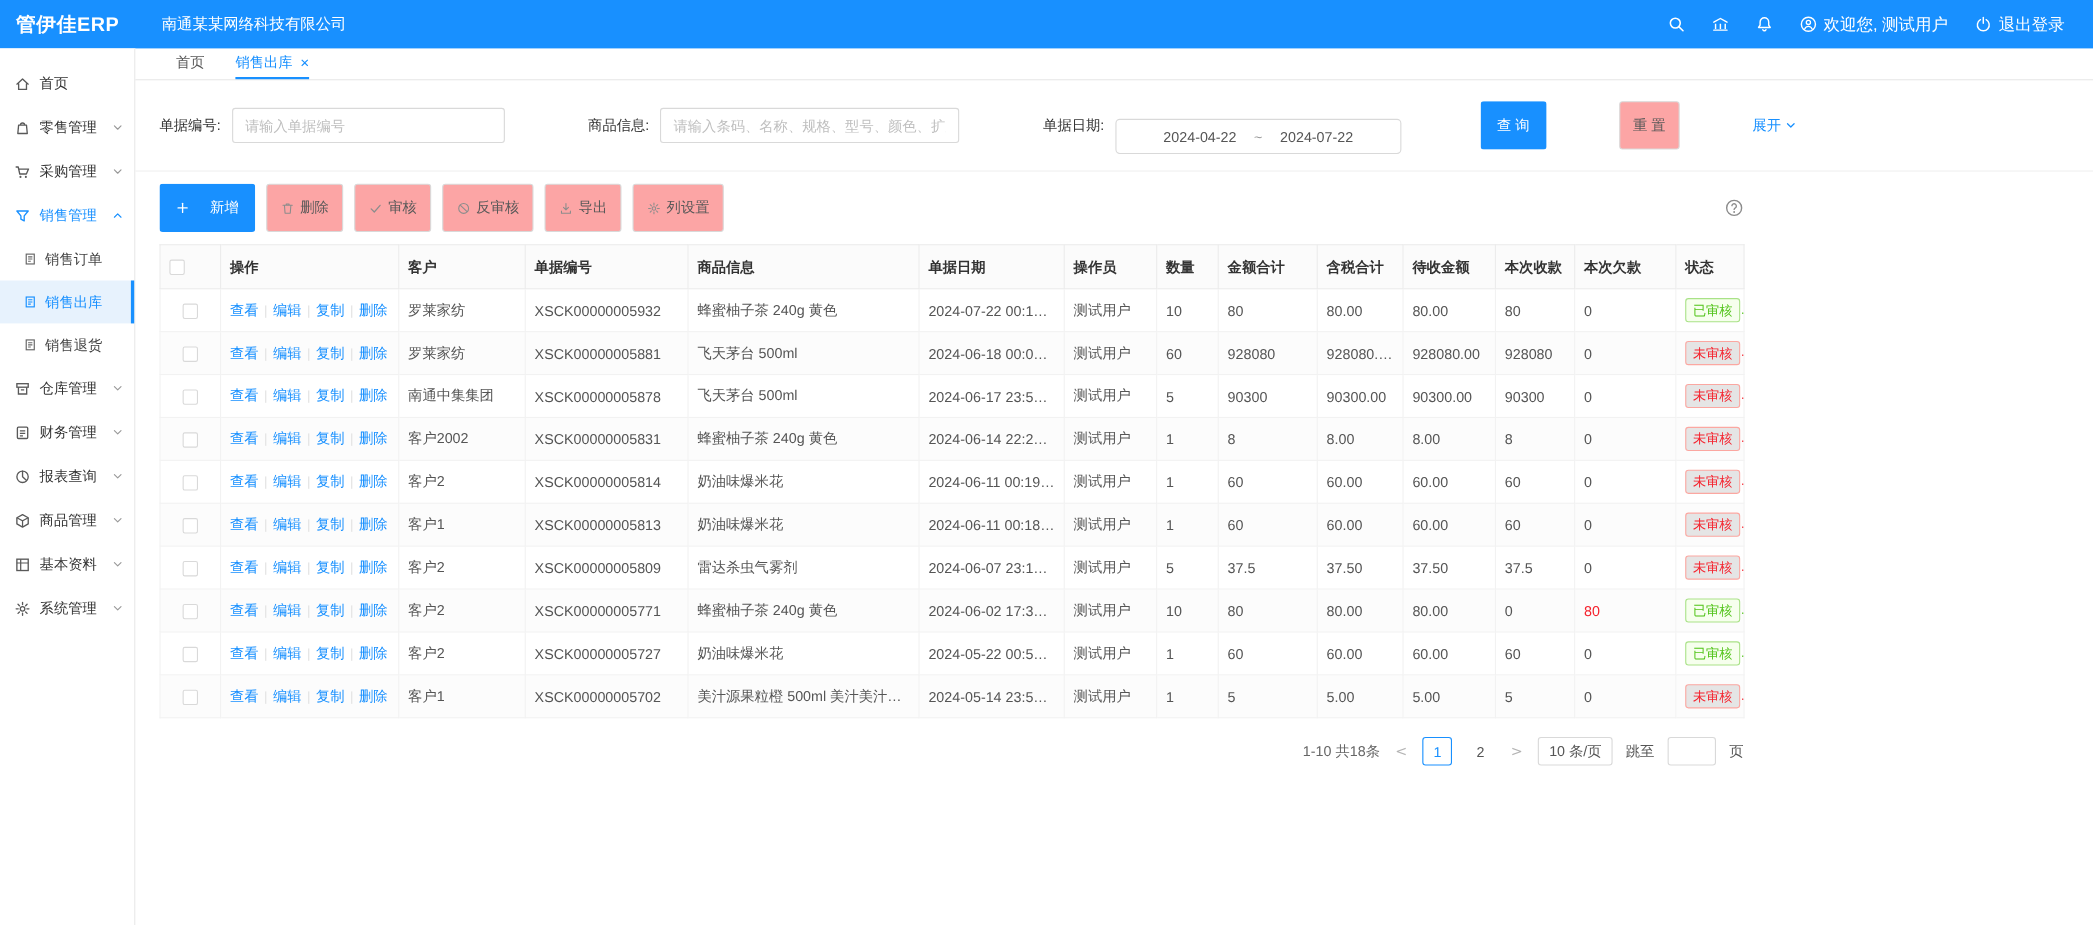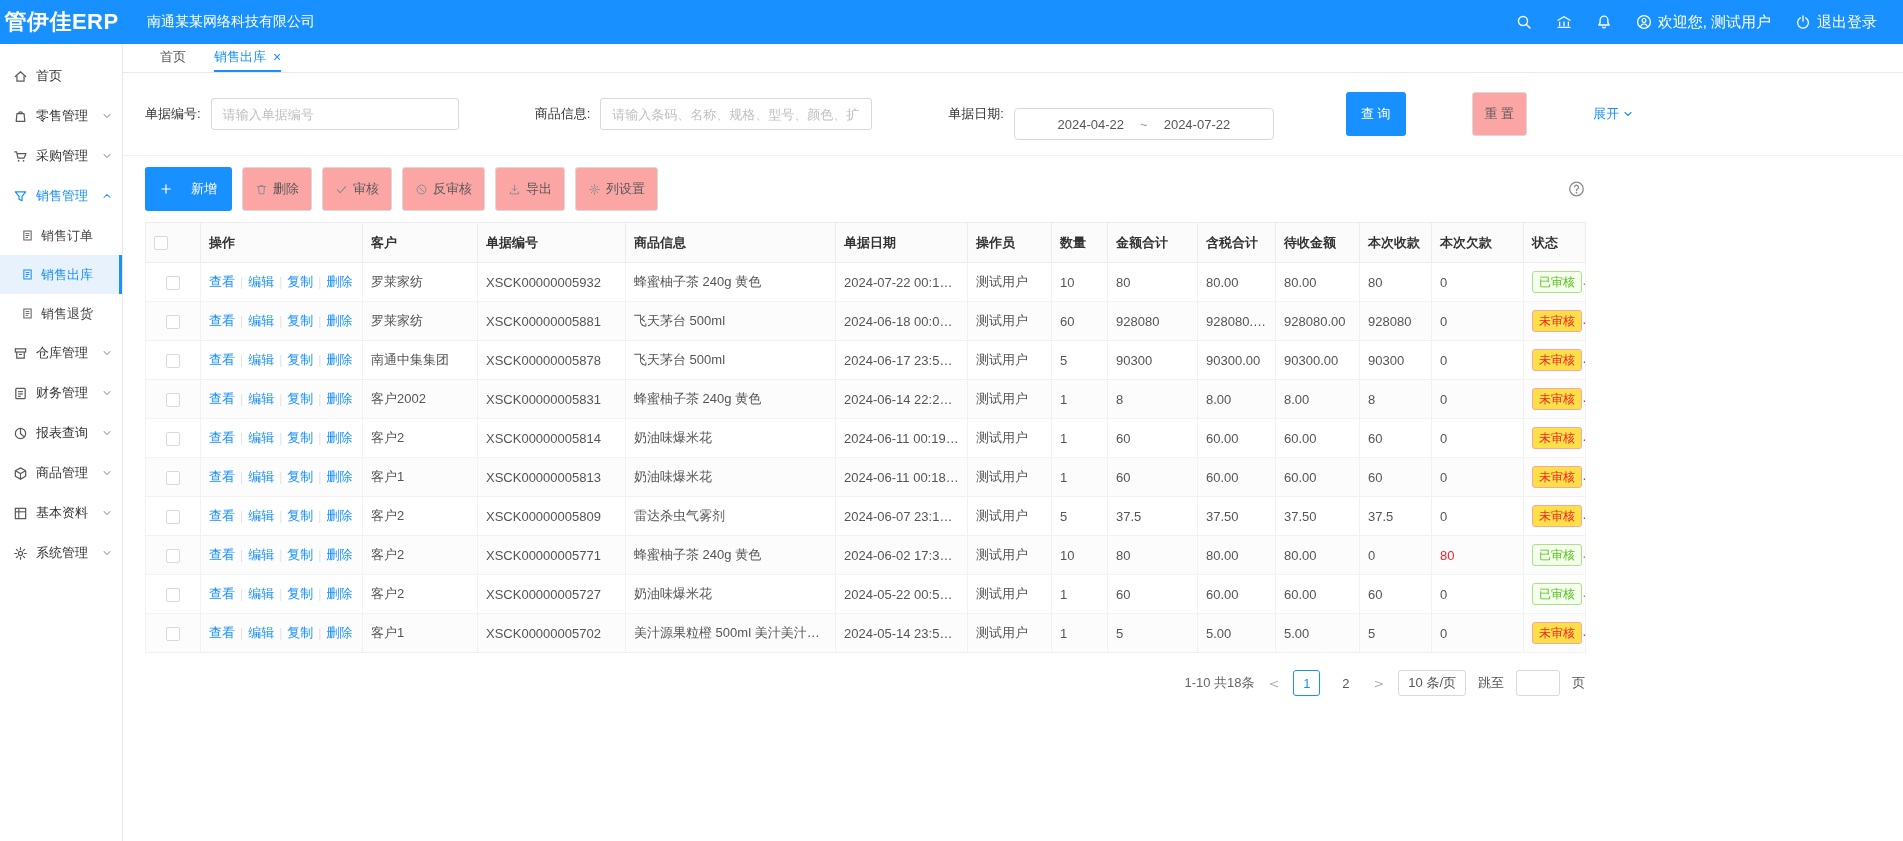--- a/index.html
+++ b/index.html
@@ -4,21 +4,21 @@
 <style>
   *{margin:0;padding:0;box-sizing:border-box;}
   html,body{width:1903px;height:841px;}
   body{font-family:"Liberation Sans","DejaVu Sans",sans-serif;font-size:13px;color:#333;background:#fff;overflow:hidden;}
   a{text-decoration:none;cursor:pointer;}
   .icon{display:inline-flex;align-items:center;justify-content:center;}
   .icon svg{display:block;}
 
   
   .topbar{height:44px;background:#1890ff;display:flex;align-items:center;color:#fff;}
-  .logo{width:123px;flex-shrink:0;text-align:center;font-size:22px;font-weight:bold;letter-spacing:.5px;}
+  .logo{width:123px;flex-shrink:0;text-align:center;font-size:18px;font-weight:bold;letter-spacing:.5px;}
   .company{font-size:14px;margin-left:24px;}
   .topbar-right{margin-left:auto;display:flex;align-items:center;gap:24px;padding-right:26px;}
   .tb-icon{cursor:pointer;color:#fff;}
   .tb-group{display:flex;align-items:center;gap:6px;font-size:15px;cursor:pointer;white-space:nowrap;}
 
   
   .layout{display:flex;height:797px;}
   .sidebar{width:123px;flex-shrink:0;border-right:1px solid #e9e9e9;padding-top:12px;background:#fff;}
   .menu-item{height:40px;display:flex;align-items:center;gap:8px;padding:0 9px 0 13px;font-size:13px;color:#333;cursor:pointer;white-space:nowrap;}
   .menu-item .mi-icon{color:#595959;}
@@ -62,21 +62,21 @@
   .data-table th{height:40px;background:#fbfbfb;font-weight:bold;font-size:13px;color:#333;text-align:left;padding:0 8px;border:1px solid #ececec;white-space:nowrap;overflow:hidden;}
   .data-table td{height:39px;font-size:13px;color:#555;padding:0 8px;border:1px solid #f2f2f2;white-space:nowrap;overflow:hidden;text-overflow:ellipsis;background:#fff;}
   .data-table tbody tr:nth-child(even) td{background:#fcfcfc;}
   .th-check,.td-check{text-align:center;}
   .th-actions,.td-actions{text-align:left;}
   .checkbox{display:inline-block;width:14px;height:14px;border:1px solid #d9d9d9;border-radius:2px;background:#fff;vertical-align:middle;cursor:pointer;}
   .action-link{color:#1890ff;font-size:13px;}
   .action-sep{color:#e2e2e2;margin:0 5px;font-size:12px;}
   .badge{display:inline-block;font-size:12px;line-height:1;padding:4px 6px;border-radius:3px;border:1px solid;background:#fff;}
   .badge.approved{color:#52c41a;border-color:#a9e287;background:#f6ffed;}
-  .badge.unapproved{color:#f5222d;border-color:#fba7a1;background:#fde047;}
+  .badge.unapproved{color:#f5222d;border-color:#fba7a1;background:#e5e5e5;}
   .red-text{color:#f5222d !important;}
 
   
   .pagination{width:1440px;margin-left:22px;margin-top:17px;display:flex;align-items:center;justify-content:flex-end;gap:12px;font-size:13px;color:#666;}
   .pg-arrow{color:#b3b3b3;font-size:13px;cursor:pointer;padding:0 2px;font-family:"DejaVu Sans",sans-serif;}
   .pg-num{min-width:27px;height:26px;display:inline-flex;align-items:center;justify-content:center;border-radius:3px;cursor:pointer;color:#555;}
   .pg-num.active{border:1px solid #1890ff;color:#1890ff;background:#fff;}
   .pg-size{height:26px;border:1px solid #d9d9d9;border-radius:3px;display:inline-flex;align-items:center;padding:0 9px;font-size:13px;color:#555;cursor:pointer;background:#fff;}
   .pg-jump-label{color:#555;}
   .pg-jump-input{width:44px;height:26px;border:1px solid #d9d9d9;border-radius:3px;outline:none;padding:0 6px;font-size:13px;font-family:inherit;}

